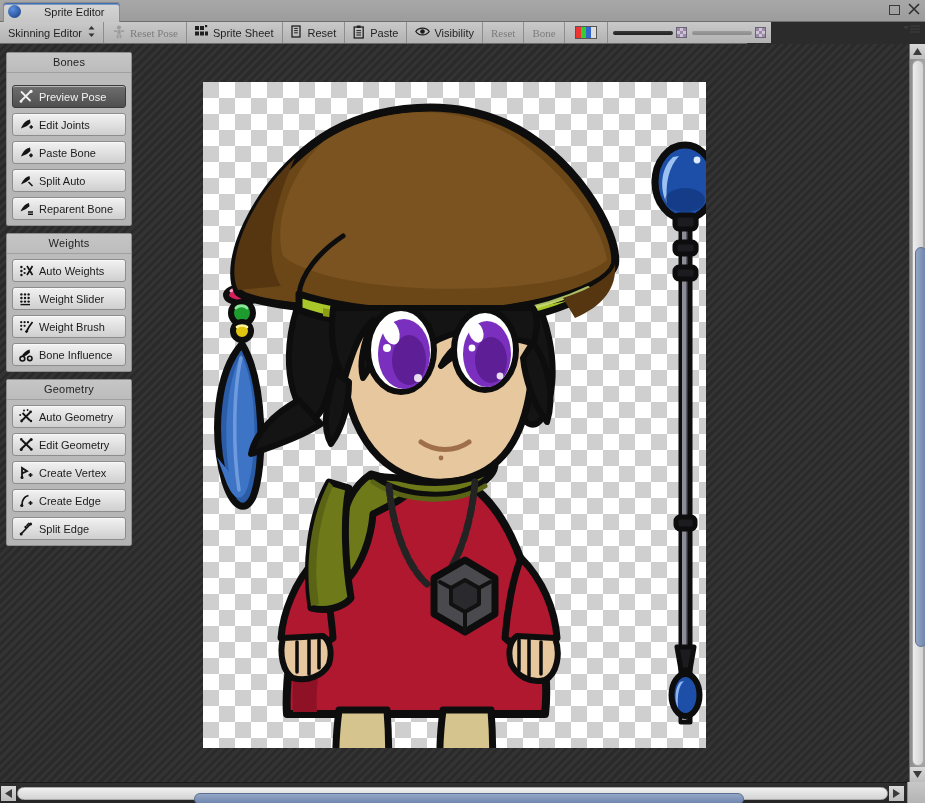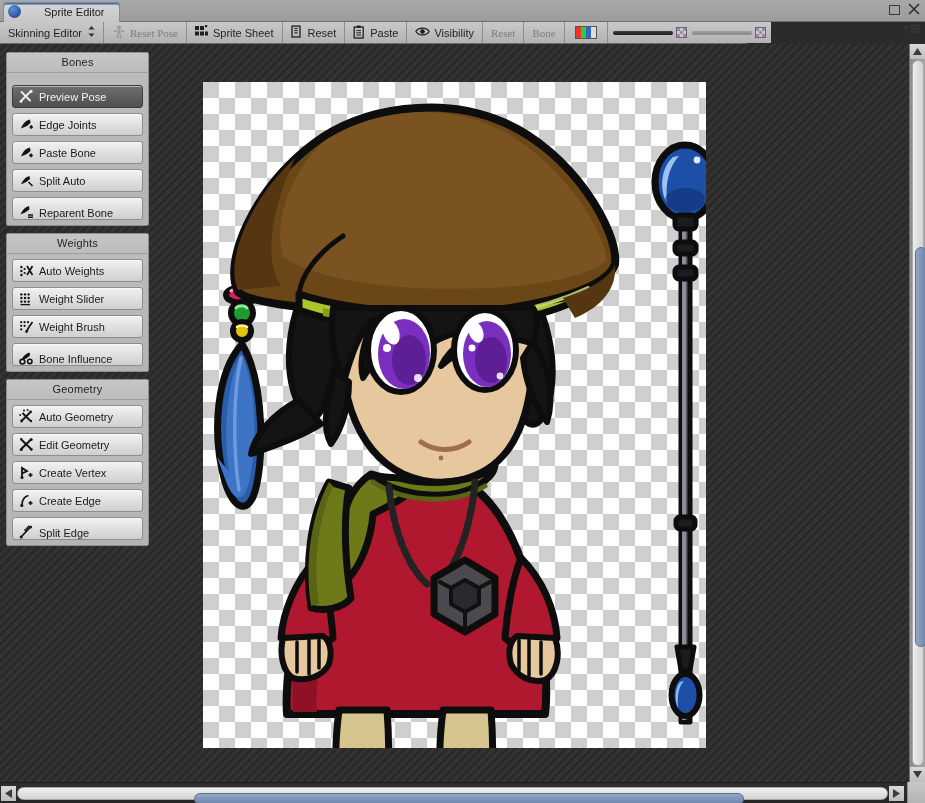--- a/index.html
+++ b/index.html
@@ -73,21 +73,21 @@
   .slider-track.dark { width: 60px; background: linear-gradient(#3a3a3a,#1f1f1f); }
   .slider-track.light { width: 60px; background: linear-gradient(#9d9d9d,#8a8a8a); }
   .slider-knob {
     width: 11px; height: 11px;
     background:
       repeating-conic-gradient(#cfc4d6 0 25%, #9a8ca8 0 50%) 0 0/6px 6px;
     border: 1px solid #6d6478;
   }
 
   
-  .sidepanel { position: absolute; left: 6px; top: 52px; width: 143px; }
+  .sidepanel { position: absolute; left: 6px; top: 52px; width: 126px; }
   .group {
     background: linear-gradient(#bdbdbd,#b4b4b4);
     border: 1px solid #8f8f8f;
     border-radius: 2px;
     margin-bottom: 7px;
     padding: 0 5px 5px 5px;
   }
   .group-header {
     text-align: center; font-size: 11px; color: #232323;
     padding: 3px 0 4px; letter-spacing: .2px;
@@ -96,21 +96,21 @@
     background: linear-gradient(#c6c6c6,#bcbcbc);
   }
   .toolbtn {
     display: flex; align-items: center; gap: 5px;
     height: 23px; margin-bottom: 5px; padding: 0 6px;
     background: linear-gradient(#f2f2f2,#cfcfcf);
     border: 1px solid #8d8d8d; border-radius: 3px;
     font-size: 11px; color: #1b1b1b; cursor: default;
     box-shadow: 0 1px 0 rgba(255,255,255,.5) inset;
   }
-  .toolbtn:last-child { margin-bottom: 0; align-items: flex-end; }
+  .toolbtn:last-child { margin-bottom: 0; }
   .toolbtn.active {
     background: linear-gradient(#6e6e6e,#4f4f4f);
     color: #f2f2f2; border-color: #3b3b3b; margin-top: 12px;
   }
   .toolbtn .ic { width: 15px; height: 15px; flex: 0 0 15px; display: block; }
 
   
   .viewport {
     position: absolute; left: 0; top: 44px; width: 909px; height: 738px;
     background:
@@ -495,21 +495,21 @@
               <circle cx="12" cy="2.4" r="1.6" fill="#f0f0f0"></circle>
               <circle cx="2" cy="12.4" r="1.4" fill="#f0f0f0"></circle>
             </svg></span>
           <span>Preview Pose</span>
         </div>
         <div class="toolbtn">
           <span class="ic"><svg width="15" height="15" viewBox="0 0 15 15">
               <path d="M2 11.5 C4 6, 7 3.5, 11 2.5 L11.5 6 L8 9 Z" fill="#141414"></path>
               <path d="M10.5 10 H14 M12.2 8.3 V11.7" stroke="#141414" stroke-width="1.6"></path>
             </svg></span>
-          <span>Edge Joints</span>
+          <span>Edit Joints</span>
         </div>
         <div class="toolbtn">
           <span class="ic"><svg width="15" height="15" viewBox="0 0 15 15">
               <path d="M2 11.5 C4 6, 7 3.5, 11 2.5 L11.5 6 L8 9 Z" fill="#141414"></path>
               <path d="M10.2 10.4 H13.8 M12 8.6 V12.2" stroke="#141414" stroke-width="1.7"></path>
             </svg></span>
           <span>Paste Bone</span>
         </div>
         <div class="toolbtn">
           <span class="ic"><svg width="15" height="15" viewBox="0 0 15 15">

